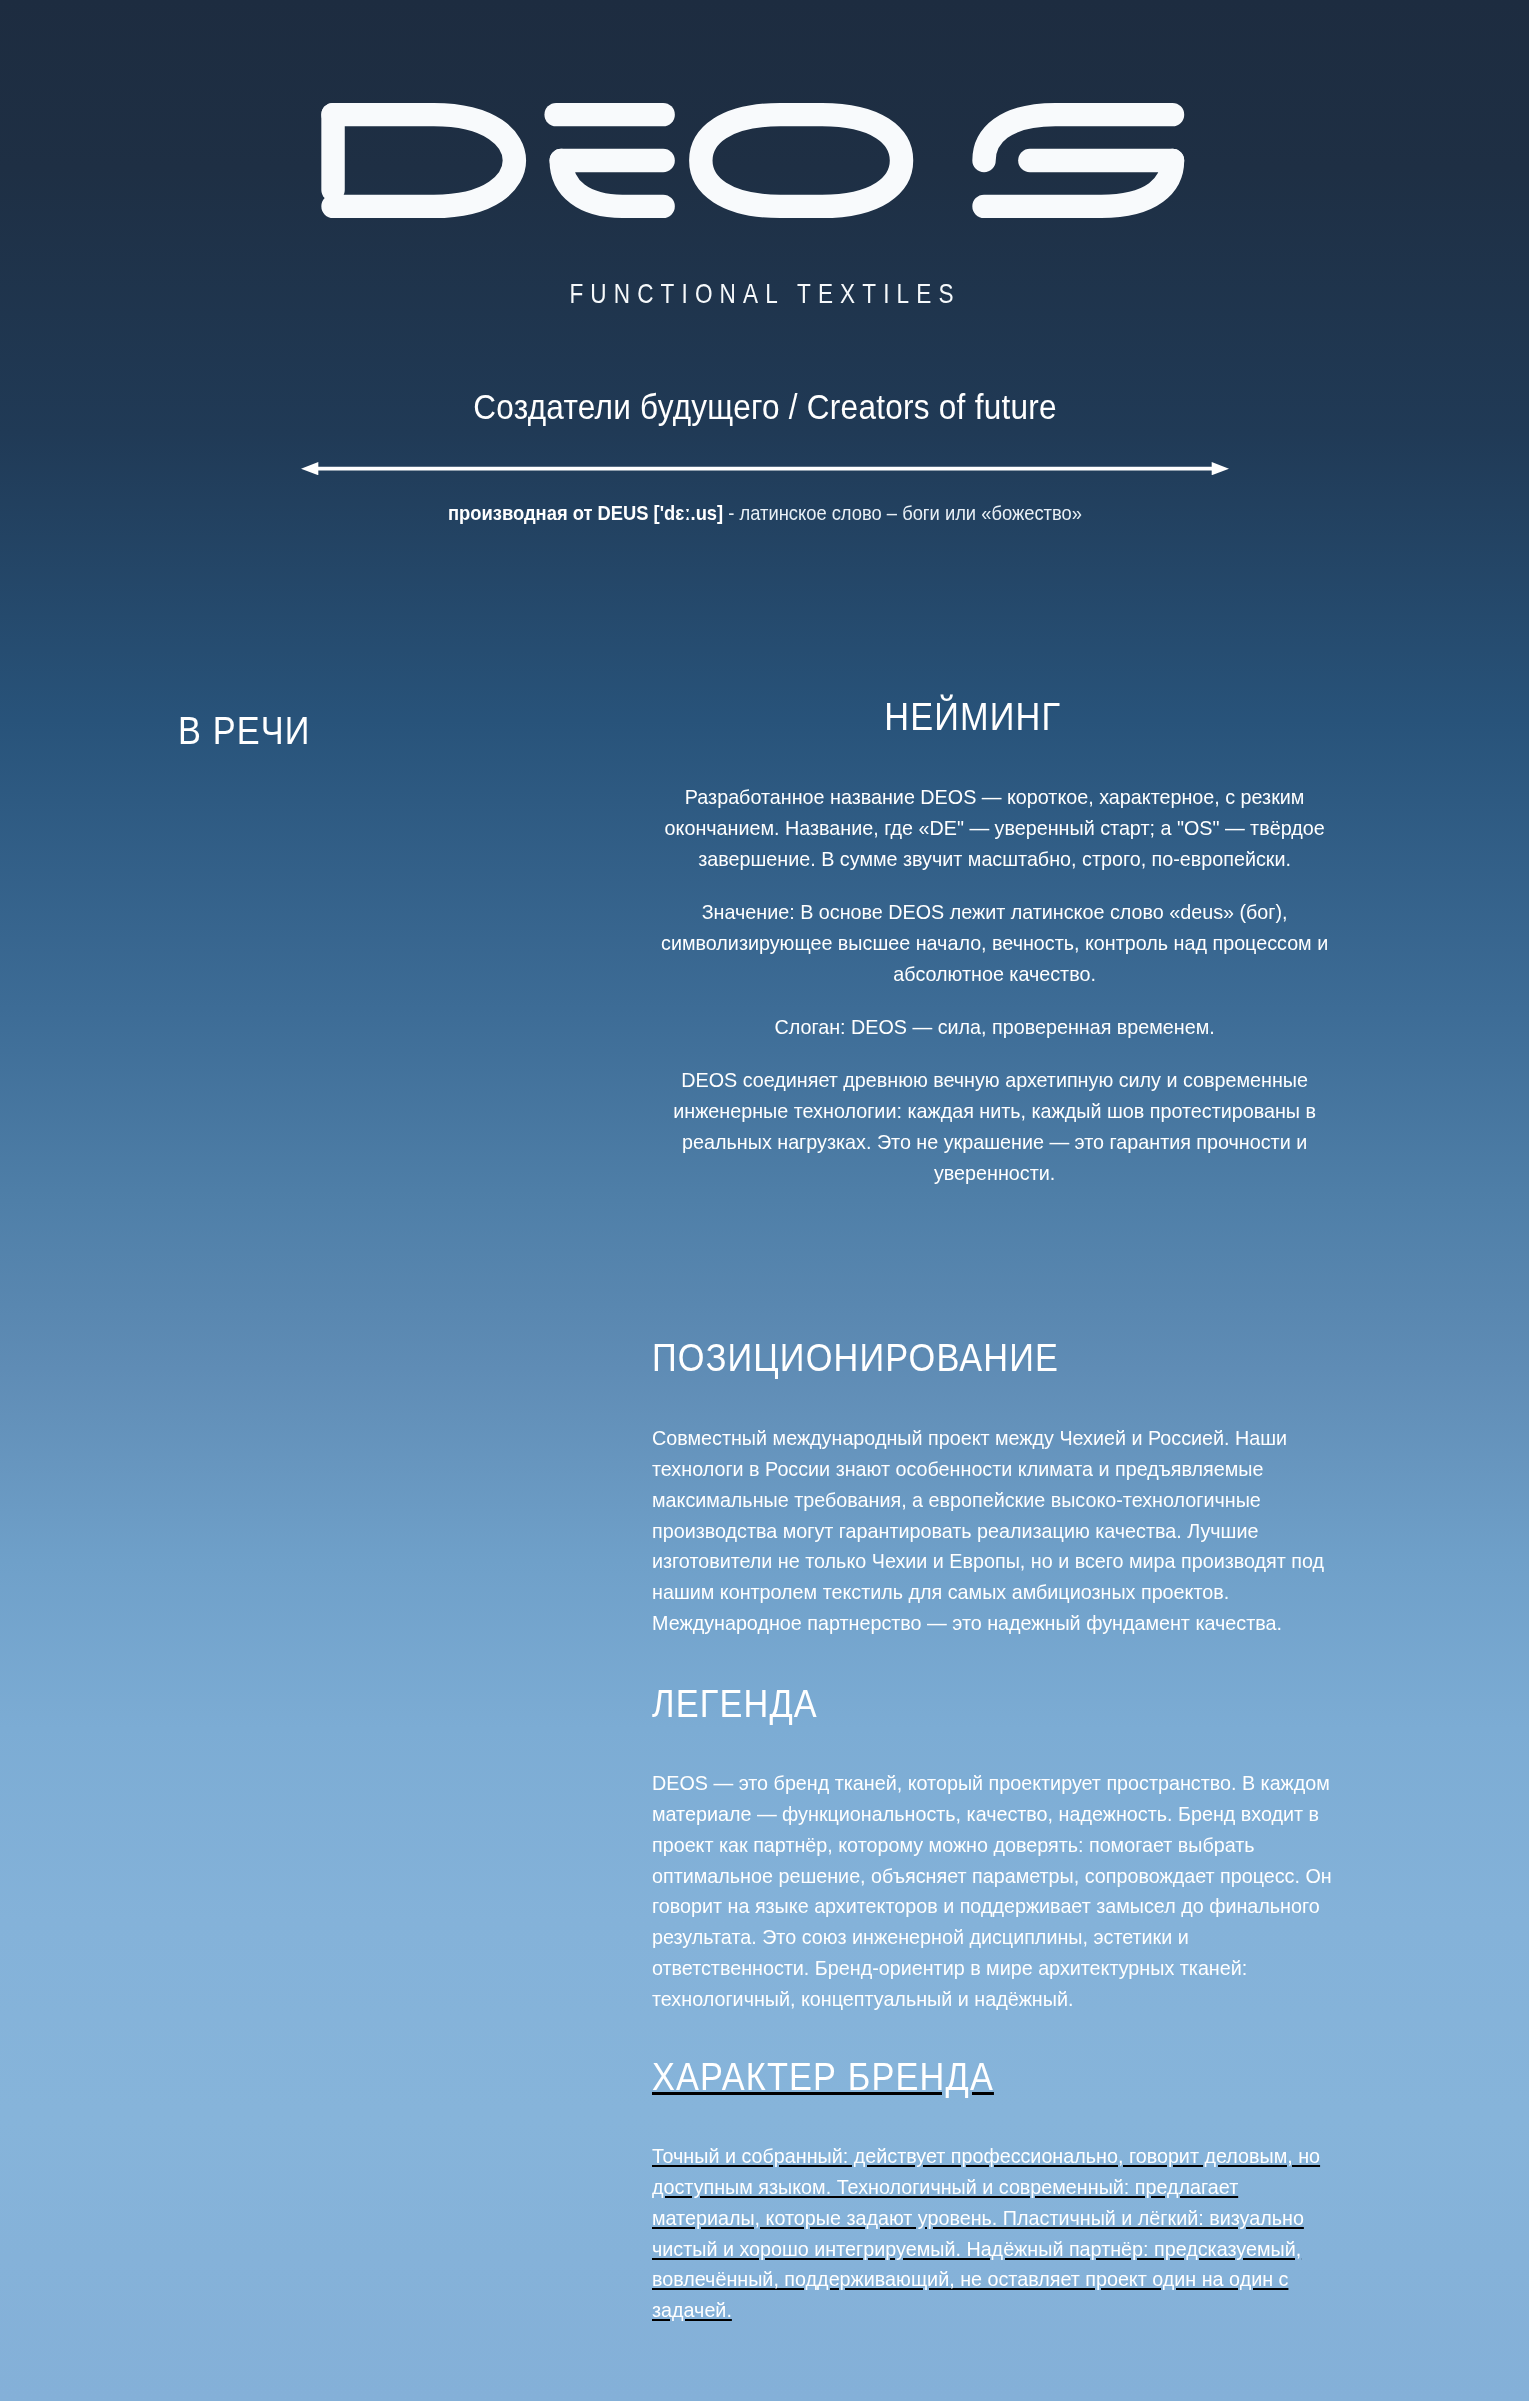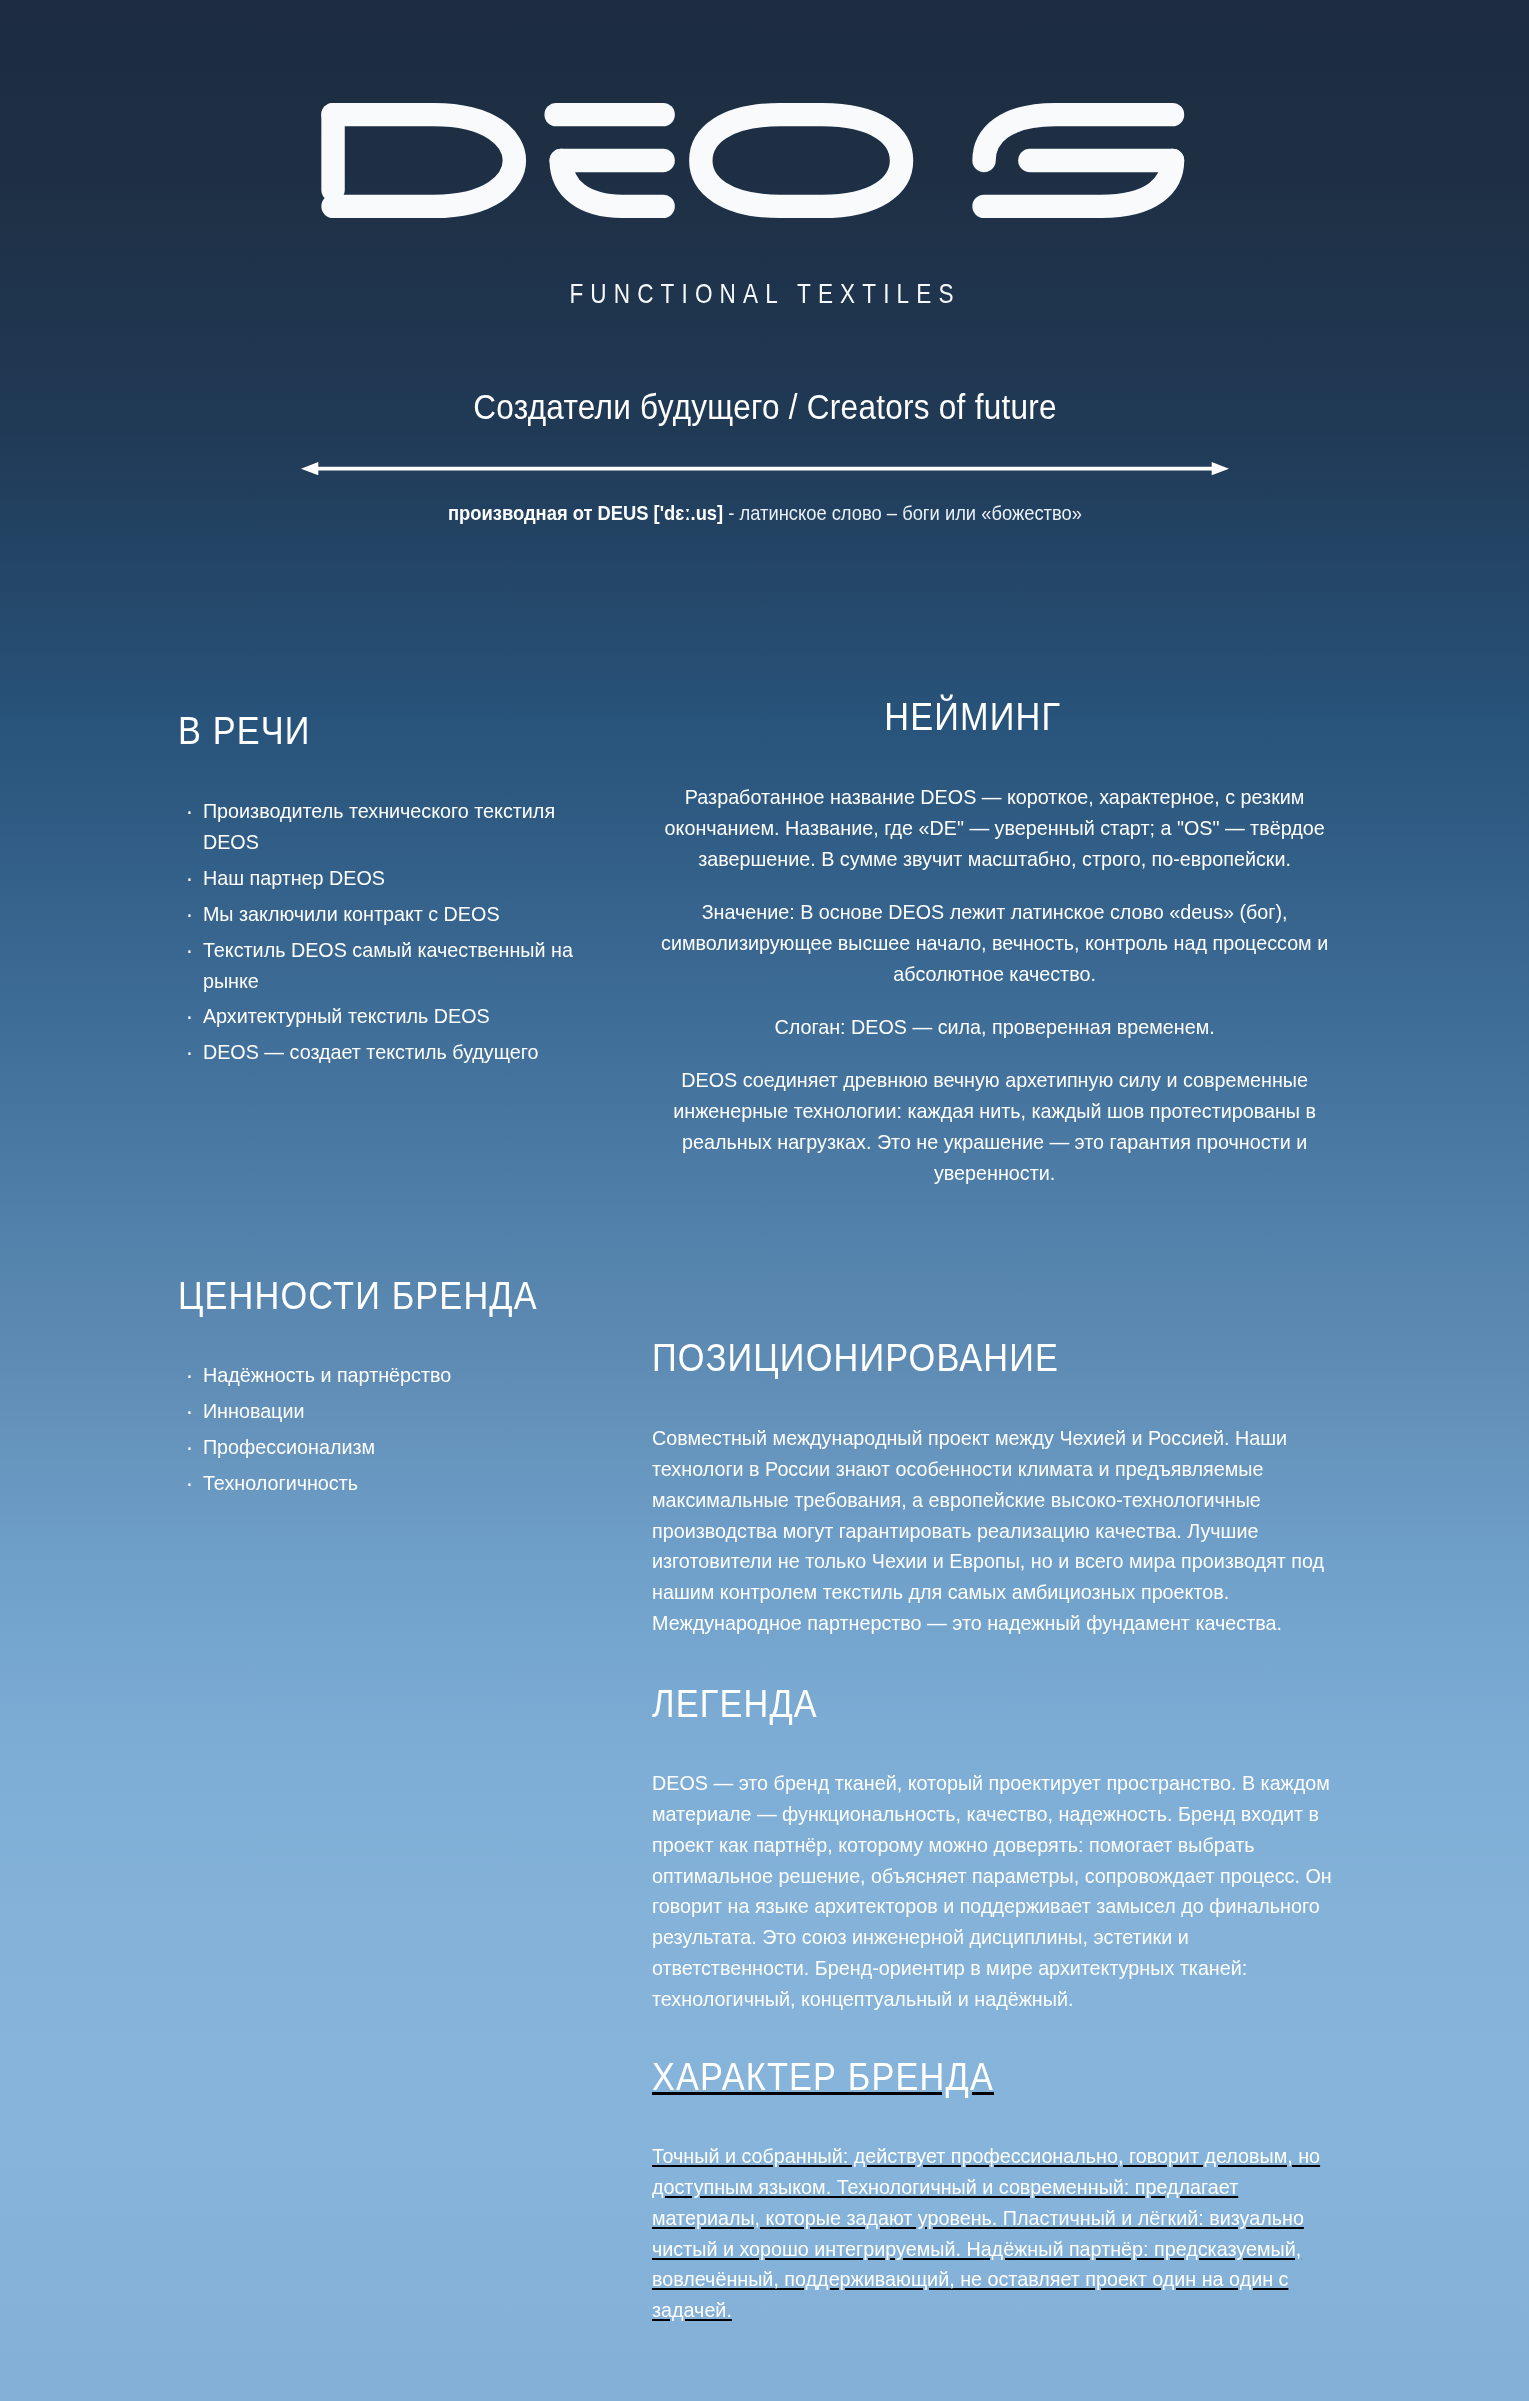--- a/index.html
+++ b/index.html
@@ -194,49 +194,32 @@
       </svg>
     </div>
 
     <div class="etym">
       <b>производная от DEUS ['dɛː.us]</b><span> - латинское слово – боги или «божество»</span>
     </div>
   </div>
 
   <section class="col-left" id="sec-speech">
     <h2 class="sec-head h-lg">В РЕЧИ</h2>
-    <ul class="bullets list">
-      <li>Производитель технического текстиля DEOS</li>
-      <li>Наш партнер DEOS</li>
-      <li>Мы заключили контракт с DEOS</li>
-      <li>Текстиль DEOS самый качественный на рынке</li>
-      <li>Архитектурный текстиль DEOS</li>
-      <li>DEOS — создает текстиль будущего</li>
-    </ul>
   </section>
 
   <section class="col-right" id="sec-naming">
     <h2 class="sec-head h-lg">НЕЙМИНГ</h2>
     <div class="body-txt">
       <p>Разработанное название DEOS — короткое, характерное, с резким окончанием. Название, где «DE" — уверенный старт; а "OS" — твёрдое завершение. В сумме звучит масштабно, строго, по-европейски.</p>
       <p>Значение: В основе DEOS лежит латинское слово «deus» (бог), символизирующее высшее начало, вечность, контроль над процессом и абсолютное качество.</p>
       <p>Слоган: DEOS — сила, проверенная временем.</p>
       <p>DEOS соединяет древнюю вечную архетипную силу и современные инженерные технологии: каждая нить, каждый шов протестированы в реальных нагрузках. Это не украшение — это гарантия прочности и уверенности.</p>
     </div>
   </section>
 
-  <section class="col-left" id="sec-values">
-    <h2 class="sec-head h-lg">ЦЕННОСТИ БРЕНДА</h2>
-    <ul class="bullets list">
-      <li>Надёжность и партнёрство</li>
-      <li>Инновации</li>
-      <li>Профессионализм</li>
-      <li>Технологичность</li>
-    </ul>
-  </section>
 
   <section class="col-right" id="sec-position">
     <h2 class="sec-head h-lg">ПОЗИЦИОНИРОВАНИЕ</h2>
     <div class="body-txt">
       <p>Совместный международный проект между Чехией и Россией. Наши технологи в России знают особенности климата и предъявляемые максимальные требования, а европейские высоко-технологичные производства могут гарантировать реализацию качества. Лучшие изготовители не только Чехии и Европы, но и всего мира производят под нашим контролем текстиль для самых амбициозных проектов. Международное партнерство — это надежный фундамент качества.</p>
     </div>
   </section>
 
   <section class="col-right" id="sec-legend">
     <h2 class="sec-head h-lg">ЛЕГЕНДА</h2>

